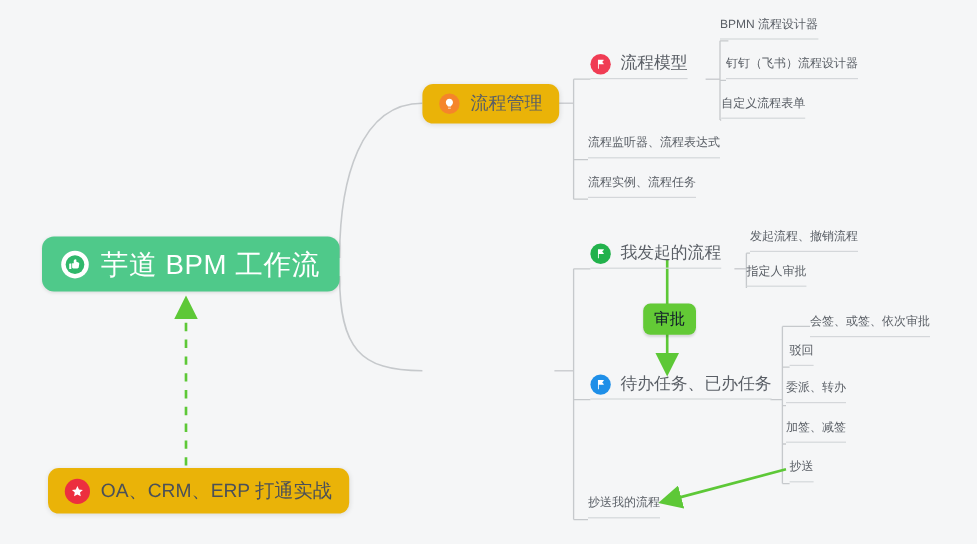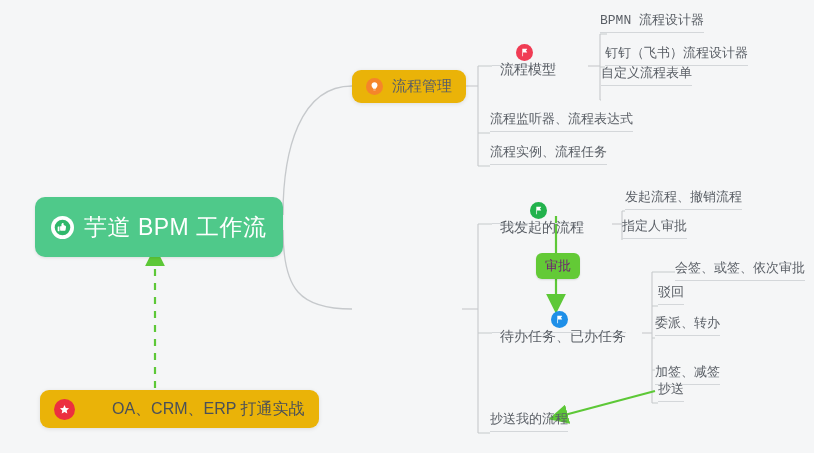--- a/index.html
+++ b/index.html
@@ -10,21 +10,21 @@
     overflow:hidden;
     position:relative;
   }
   #canvas{position:absolute;left:0;top:0;width:814px;height:453px;}
   svg.links{position:absolute;left:0;top:0;width:814px;height:453px;pointer-events:none;}
 
   .node{position:absolute;box-sizing:border-box;white-space:nowrap;}
 
   
   .root{
-    left:35px;top:197px;width:248px;height:60px;
+    left:35px;top:197px;width:248px;height:46px;
     background:#4fc98a;
     border-radius:10px;
     display:flex;align-items:center;
     padding-left:16px;
     box-shadow:0 1px 3px rgba(0,0,0,.10);
   }
   .root .label{
     color:#ffffff;font-size:23px;letter-spacing:.5px;margin-left:10px;
   }
 
@@ -33,69 +33,67 @@
     background:#eab308;
     border-radius:9px;
     display:flex;align-items:center;
     box-shadow:0 1px 4px rgba(0,0,0,.10);
     padding:0 14px;
   }
   .card .label{color:#5a5f66;font-size:15px;margin-left:9px;}
 
   #node-flow-mgmt{left:352px;top:70px;height:33px;}
   #node-approval-center{left:352px;top:292px;height:33px;}
-  #node-integration{left:40px;top:390px;height:38px;gap:28px;}
+  #node-integration{left:40px;top:390px;height:38px;}
   #node-integration .label{font-size:16px;color:#4b5058;}
 
   
   .l2{
     display:flex;align-items:center;
     border-bottom:1px solid #d4d7da;
     padding-bottom:3px;
     height:22px;
-    flex-direction:column;
   }
   .l2 .label{color:#5a5f66;font-size:14px;margin-left:8px;}
 
   #n-flow-model{left:492px;top:44px;}
   #n-my-started{left:492px;top:202px;}
   #n-todo-done{left:492px;top:311px;}
 
   
   .leaf{
     border-bottom:1px solid #d4d7da;
-    color:#5a5f66;font-size:13px;
+    color:#5a5f66;font-size:10px;
     padding-bottom:3px;
     line-height:17px;
-    font-family:Liberation Mono, monospace;
   }
 
   #l-bpmn{left:600px;top:12px;}
   #l-dingtalk{left:605px;top:45px;}
-  #l-customform{left:601px;top:65px;}
+  #l-customform{left:601px;top:78px;}
   #l-listener{left:490px;top:111px;}
   #l-instance{left:490px;top:144px;}
 
   #l-start-cancel{left:625px;top:189px;}
   #l-assignee{left:622px;top:218px;}
 
   #l-countersign{left:675px;top:260px;}
   #l-reject{left:658px;top:284px;}
   #l-delegate{left:655px;top:315px;}
-  #l-addsign{left:655px;top:364px;text-align:right;}
+  #l-addsign{left:655px;top:348px;text-align:right;}
   #l-cc{left:658px;top:381px;}
 
   #l-cc-mine{left:490px;top:411px;}
 
   
   .badge{
     left:536px;top:253px;
     background:#63ca36;
     border-radius:6px;
-    color:#701a75;font-size:13px;
+    color:#0f172a;font-size:13px;
     padding:4px 9px;
     box-shadow:0 1px 2px rgba(0,0,0,.12);
   }
 
   
   .ic{
     width:17px;height:17px;border-radius:50%;
     display:inline-flex;align-items:center;justify-content:center;
     flex:0 0 auto;
   }

